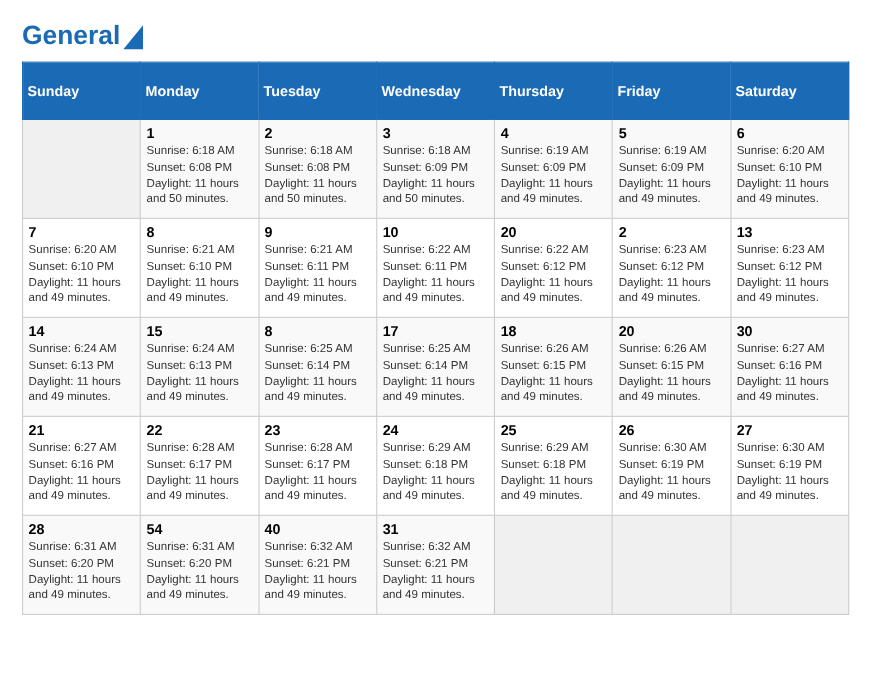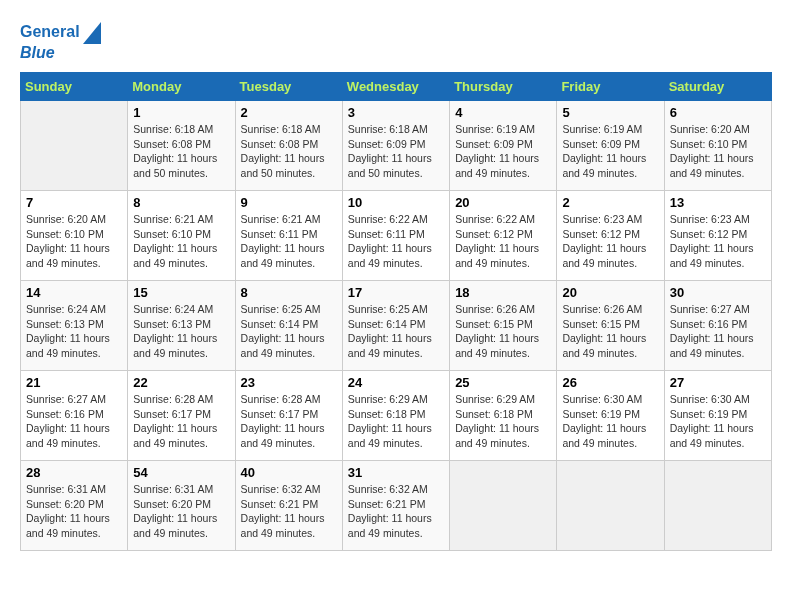--- a/index.html
+++ b/index.html
@@ -14,21 +14,21 @@
       display: flex;
       justify-content: space-between;
       align-items: flex-start;
       margin-bottom: 10px;
     }
     .logo {
       display: flex;
       align-items: center;
     }
     .logo-text {
-      font-size: 16px;
+      font-size: 24px;
       font-weight: bold;
       color: #333;
       line-height: 1.1;
     }
     .logo-text span {
       color: #1a6ab5;
     }
     .logo-wrapper {
       display: flex;
       flex-direction: column;
@@ -50,22 +50,22 @@
       color: #555;
       margin-top: 2px;
     }
     table {
       width: 100%;
       border-collapse: collapse;
       font-size: 11px;
     }
     thead tr th {
       background-color: #1a6ab5;
-      color: #bef264;
-      padding: 6px 4px;
+      color: #ffffff;
+      padding: 18px 4px;
       text-align: left;
       font-size: 13px;
       font-weight: bold;
       border: 1px solid #1a6ab5;
     }
     tbody tr td {
       border: 1px solid #ccc;
       padding: 4px 5px;
       vertical-align: top;
       width: calc(100% / 7);
@@ -98,23 +98,20 @@
 <div class="header">
   <div class="logo">
     <div class="logo-wrapper">
       <div class="logo-top">
         <span class="logo-text">
           <span>General</span>
         </span>
         <svg width="18" height="22" viewBox="0 0 18 22" style="margin-left:3px; margin-top:2px;">
           <polygon points="0,22 18,0 18,22" fill="#1a6ab5"></polygon>
         </svg>
-      </div>
-      <div>
-        <span class="logo-text" style="color:#1a6ab5; font-style: italic;">Blue</span>
       </div>
     </div>
   </div>
   <div class="title-block">
     <div class="month-title"></div>
     <div class="location-title"></div>
   </div>
 </div>
 
 <table>

